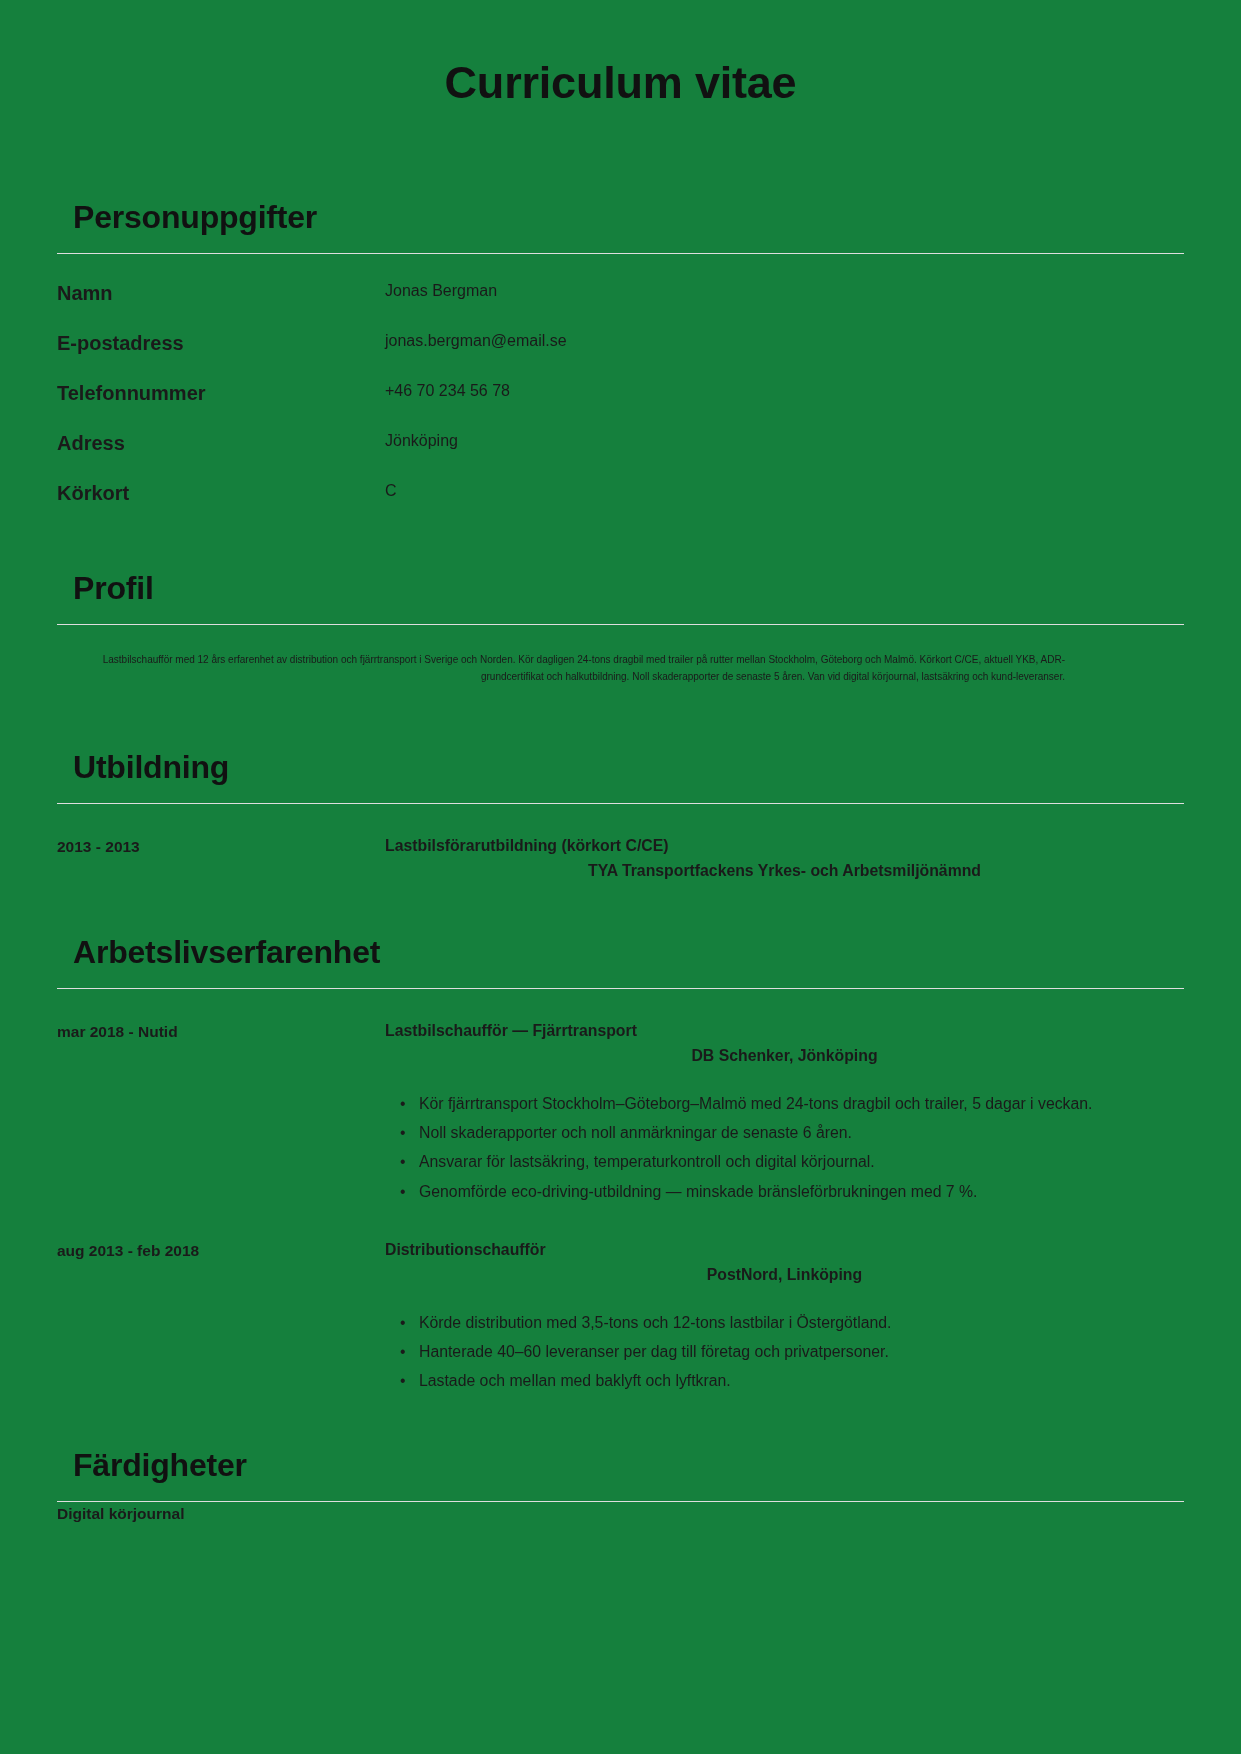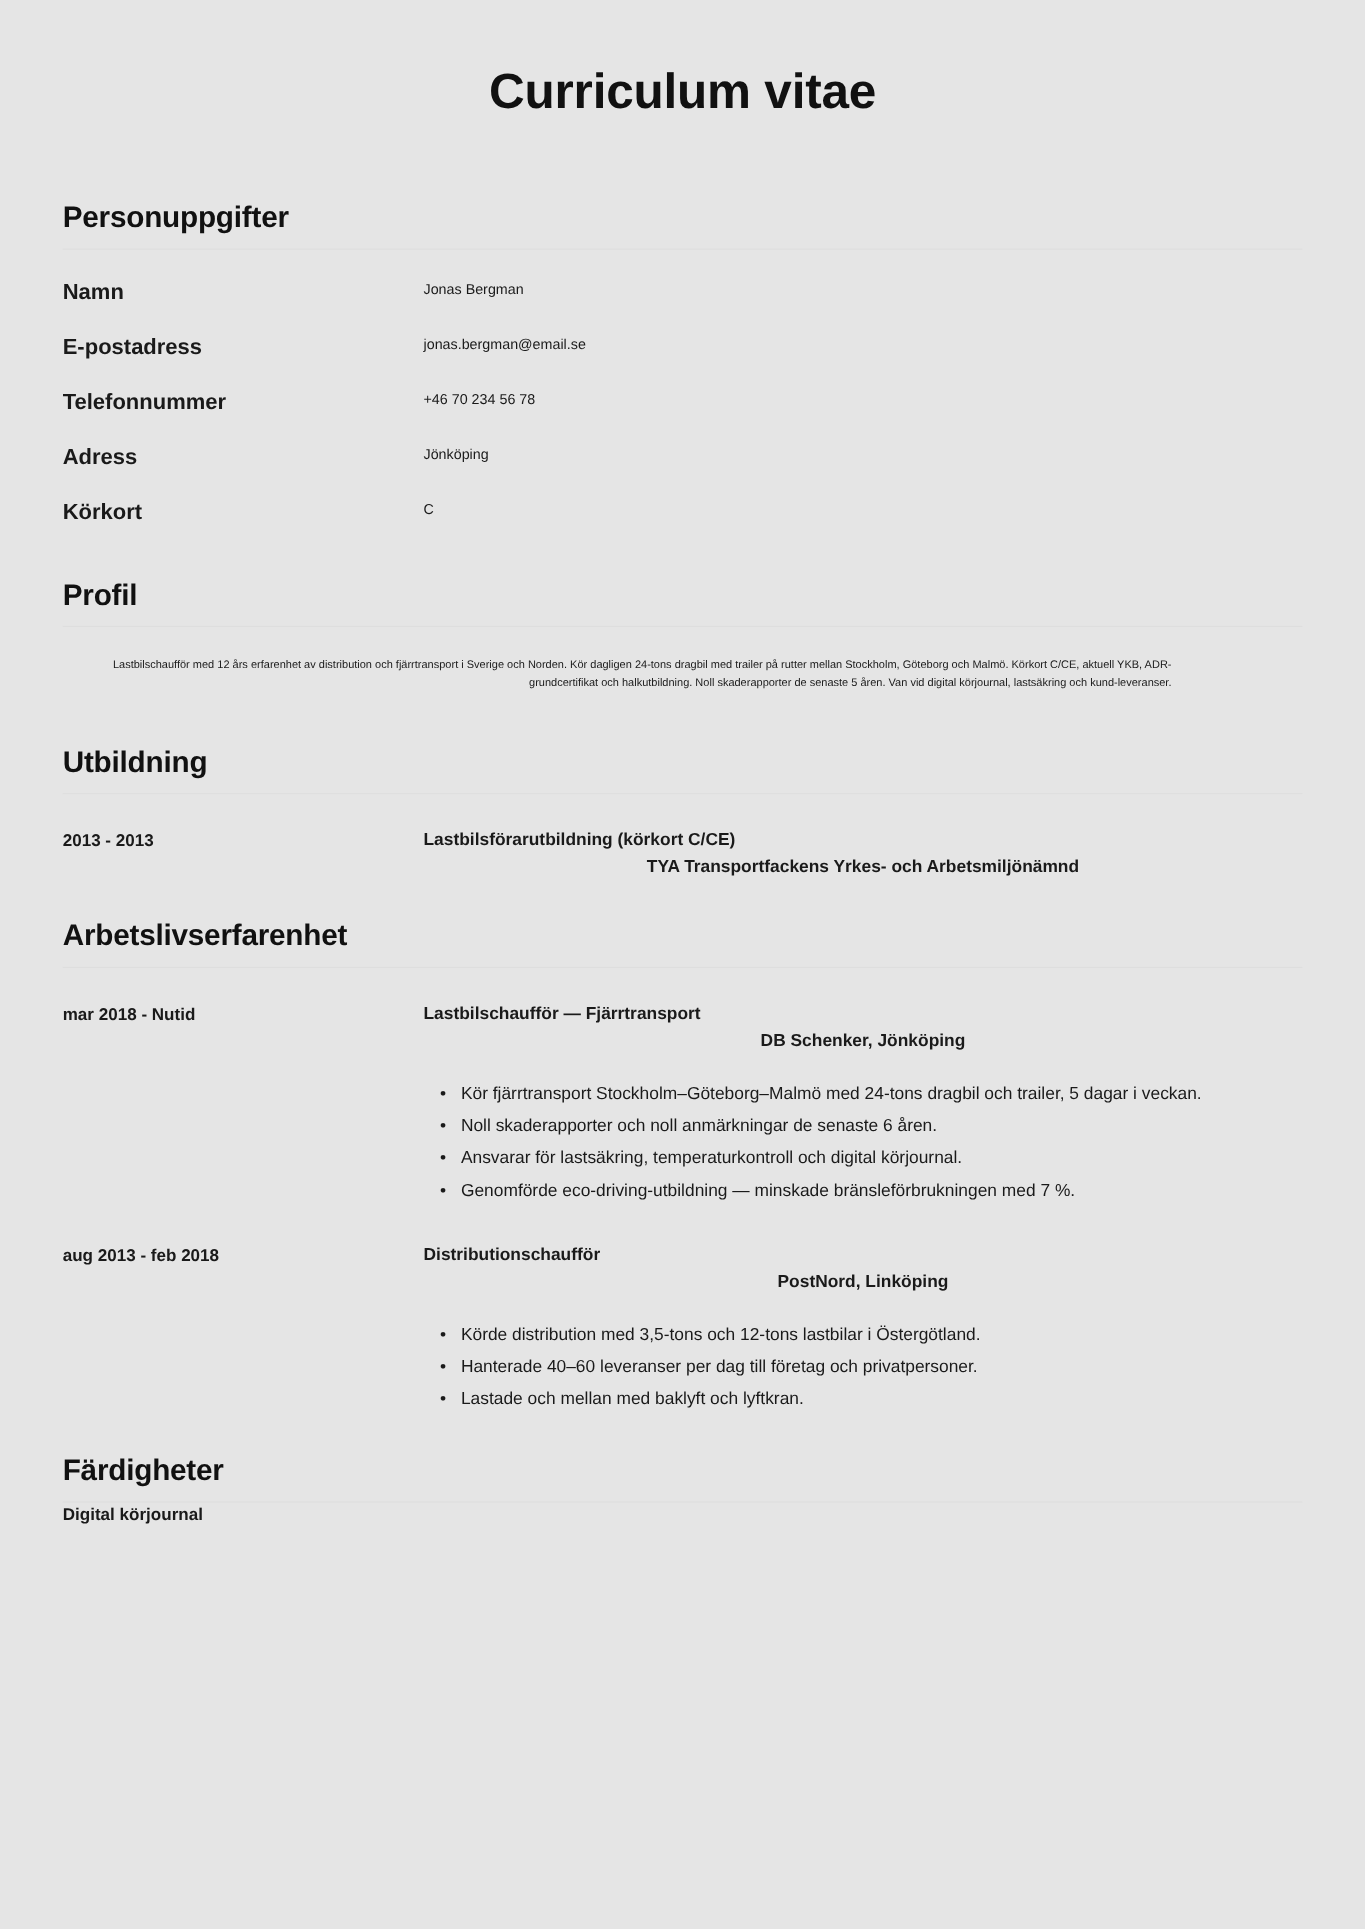--- a/index.html
+++ b/index.html
@@ -10,21 +10,21 @@
   }
   body {
     font-family: "Liberation Sans", "DejaVu Sans", sans-serif;
     color: #1a1a1a;
     -webkit-font-smoothing: antialiased;
   }
   .page {
     width: 1241px;
     min-height: 1754px;
     margin: 0 auto;
-    background: #e5e5e5;
+    background: #15803d;
     box-sizing: border-box;
     padding: 0;
     position: relative;
   }
   .inner {
     padding: 0 57px;
     box-sizing: border-box;
   }
 
   
@@ -37,24 +37,24 @@
     margin: 0;
     padding-top: 57px;
     line-height: 1.15;
   }
 
   
   .section {
     margin-top: 0;
   }
   .section-heading {
-    font-size: 27px;
+    font-size: 32px;
     font-weight: bold;
     color: #111111;
-    margin: 0;
+    margin: 16px;
     padding: 0;
     line-height: 1.25;
     letter-spacing: -0.2px;
   }
   .section-rule {
     border: 0;
     border-top: 1px solid #dedede;
     margin: 11px 0 0 0;
     height: 0;
   }
@@ -73,21 +73,21 @@
   .pd-table tr { vertical-align: top; }
   .pd-label {
     width: 328px;
     font-size: 20px;
     font-weight: bold;
     color: #1a1a1a;
     padding: 0 0 27px 0;
     white-space: nowrap;
   }
   .pd-value {
-    font-size: 13px;
+    font-size: 16px;
     font-weight: normal;
     color: #1a1a1a;
     padding: 0 0 27px 0;
   }
 
   
   .profile-text {
     font-size: 10px;
     line-height: 1.72;
     color: #1a1a1a;

